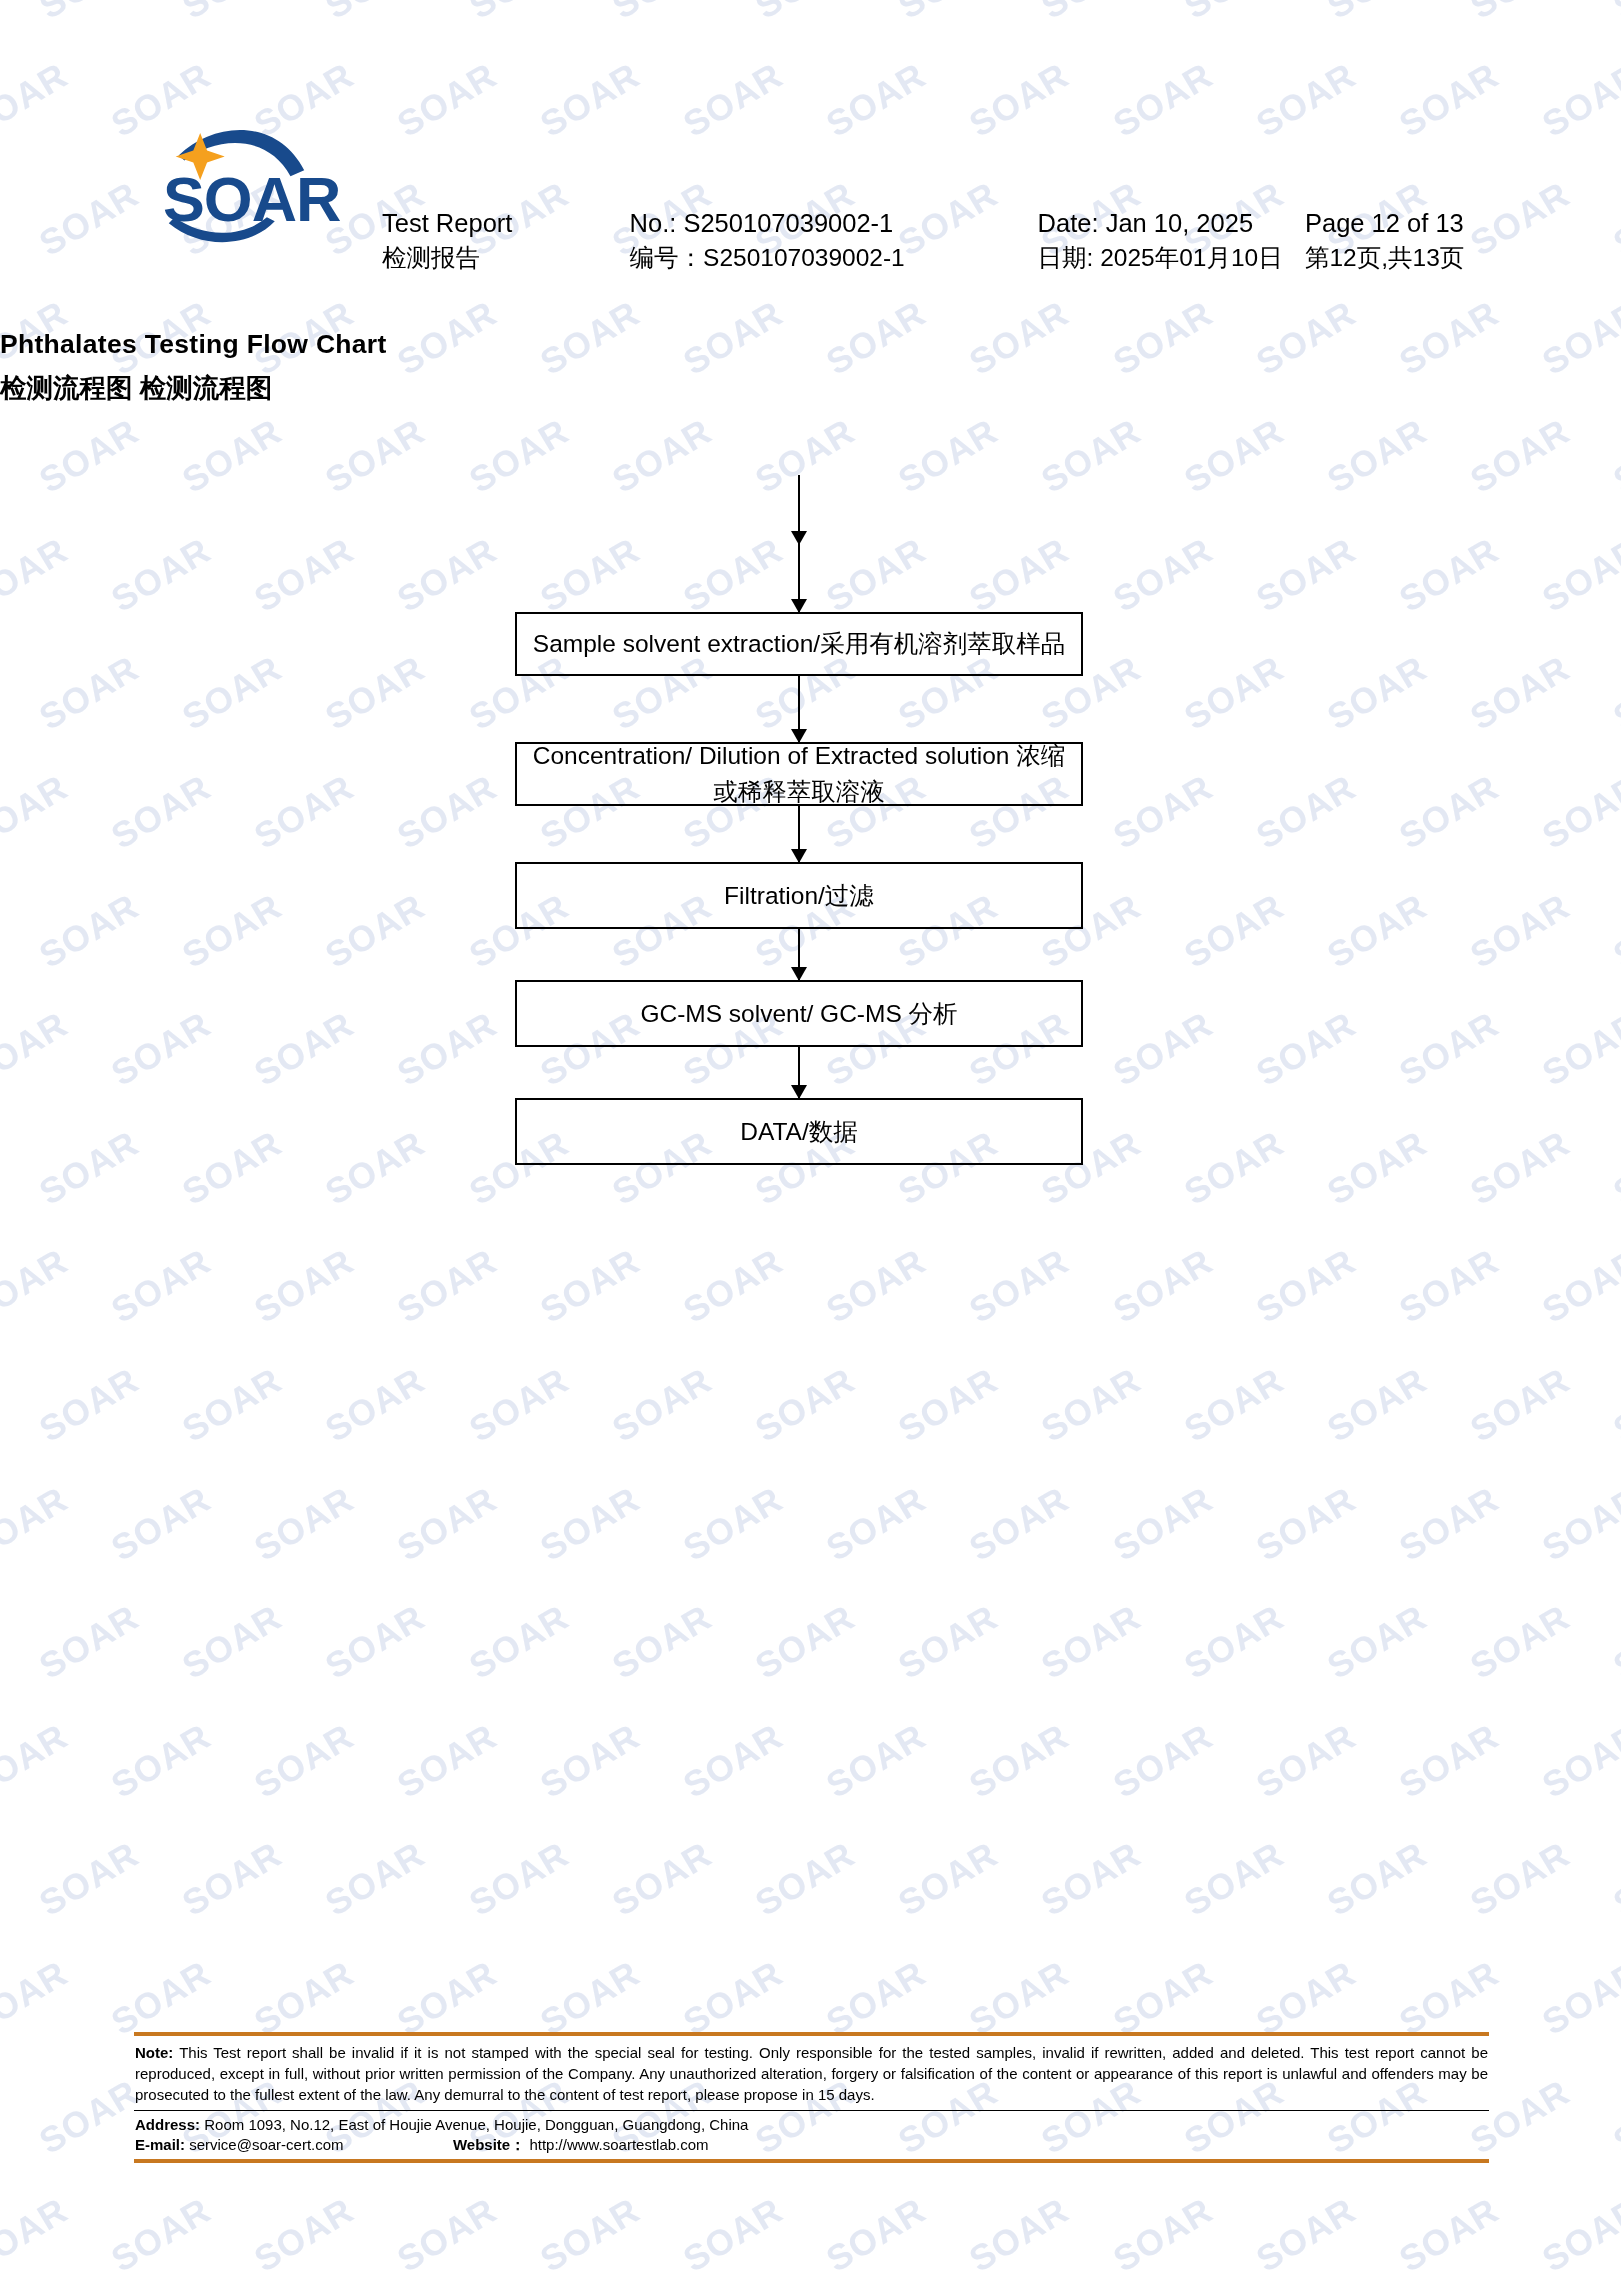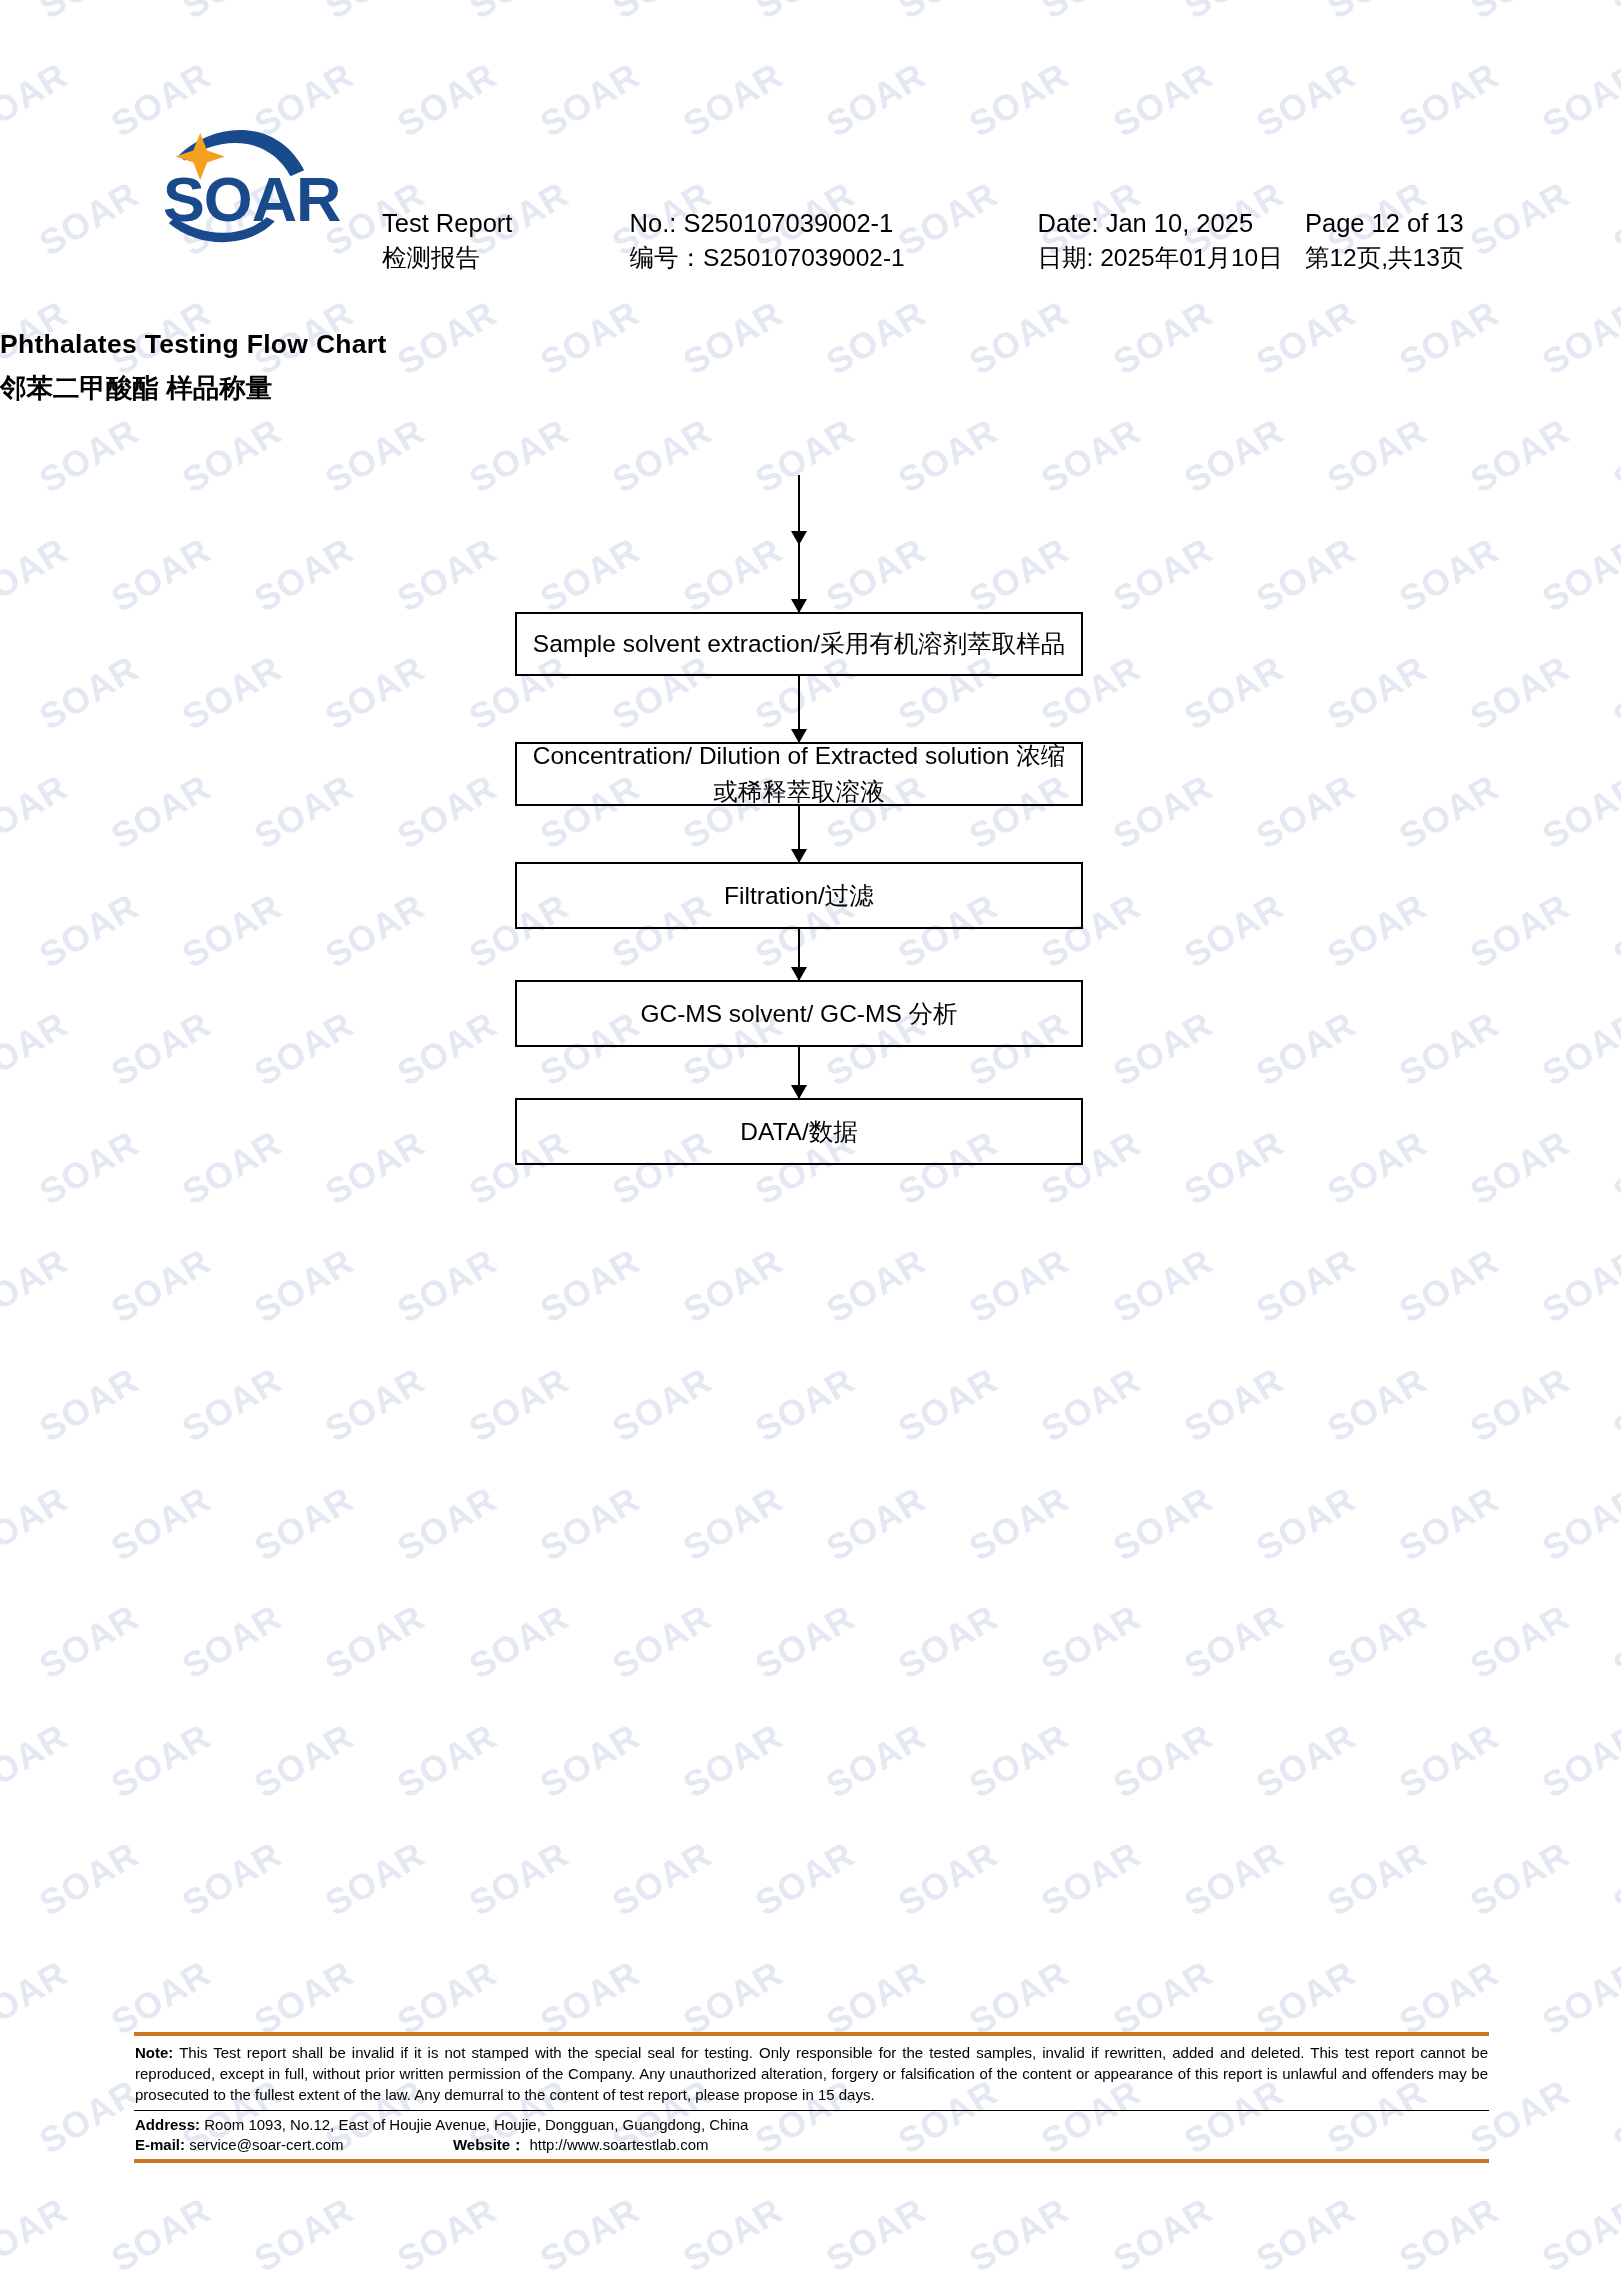--- a/index.html
+++ b/index.html
@@ -467,21 +467,21 @@
           <div class="hdr-c1">检测报告</div>
           <div class="hdr-c2">编号：S250107039002-1</div>
           <div class="hdr-c3">日期: 2025年01月10日</div>
           <div class="hdr-c4">第12页,共13页</div>
         </div>
       </div>
     </div>
 
     <div class="title-block">
       <div class="title-en">Phthalates Testing Flow Chart</div>
-      <div class="title-cn">邻苯二甲酸酯 样品称量</div>
+      <div class="title-cn">检测流程图 检测流程图</div>
     </div>
 
     <div class="flow">
 
       <div class="connector" style="height:69px;"></div>
 
       <div class="connector" style="height:68px;"></div>
 
       <div class="fbox h2">
         <span>Sample solvent extraction/采用有机溶剂萃取样品</span>

